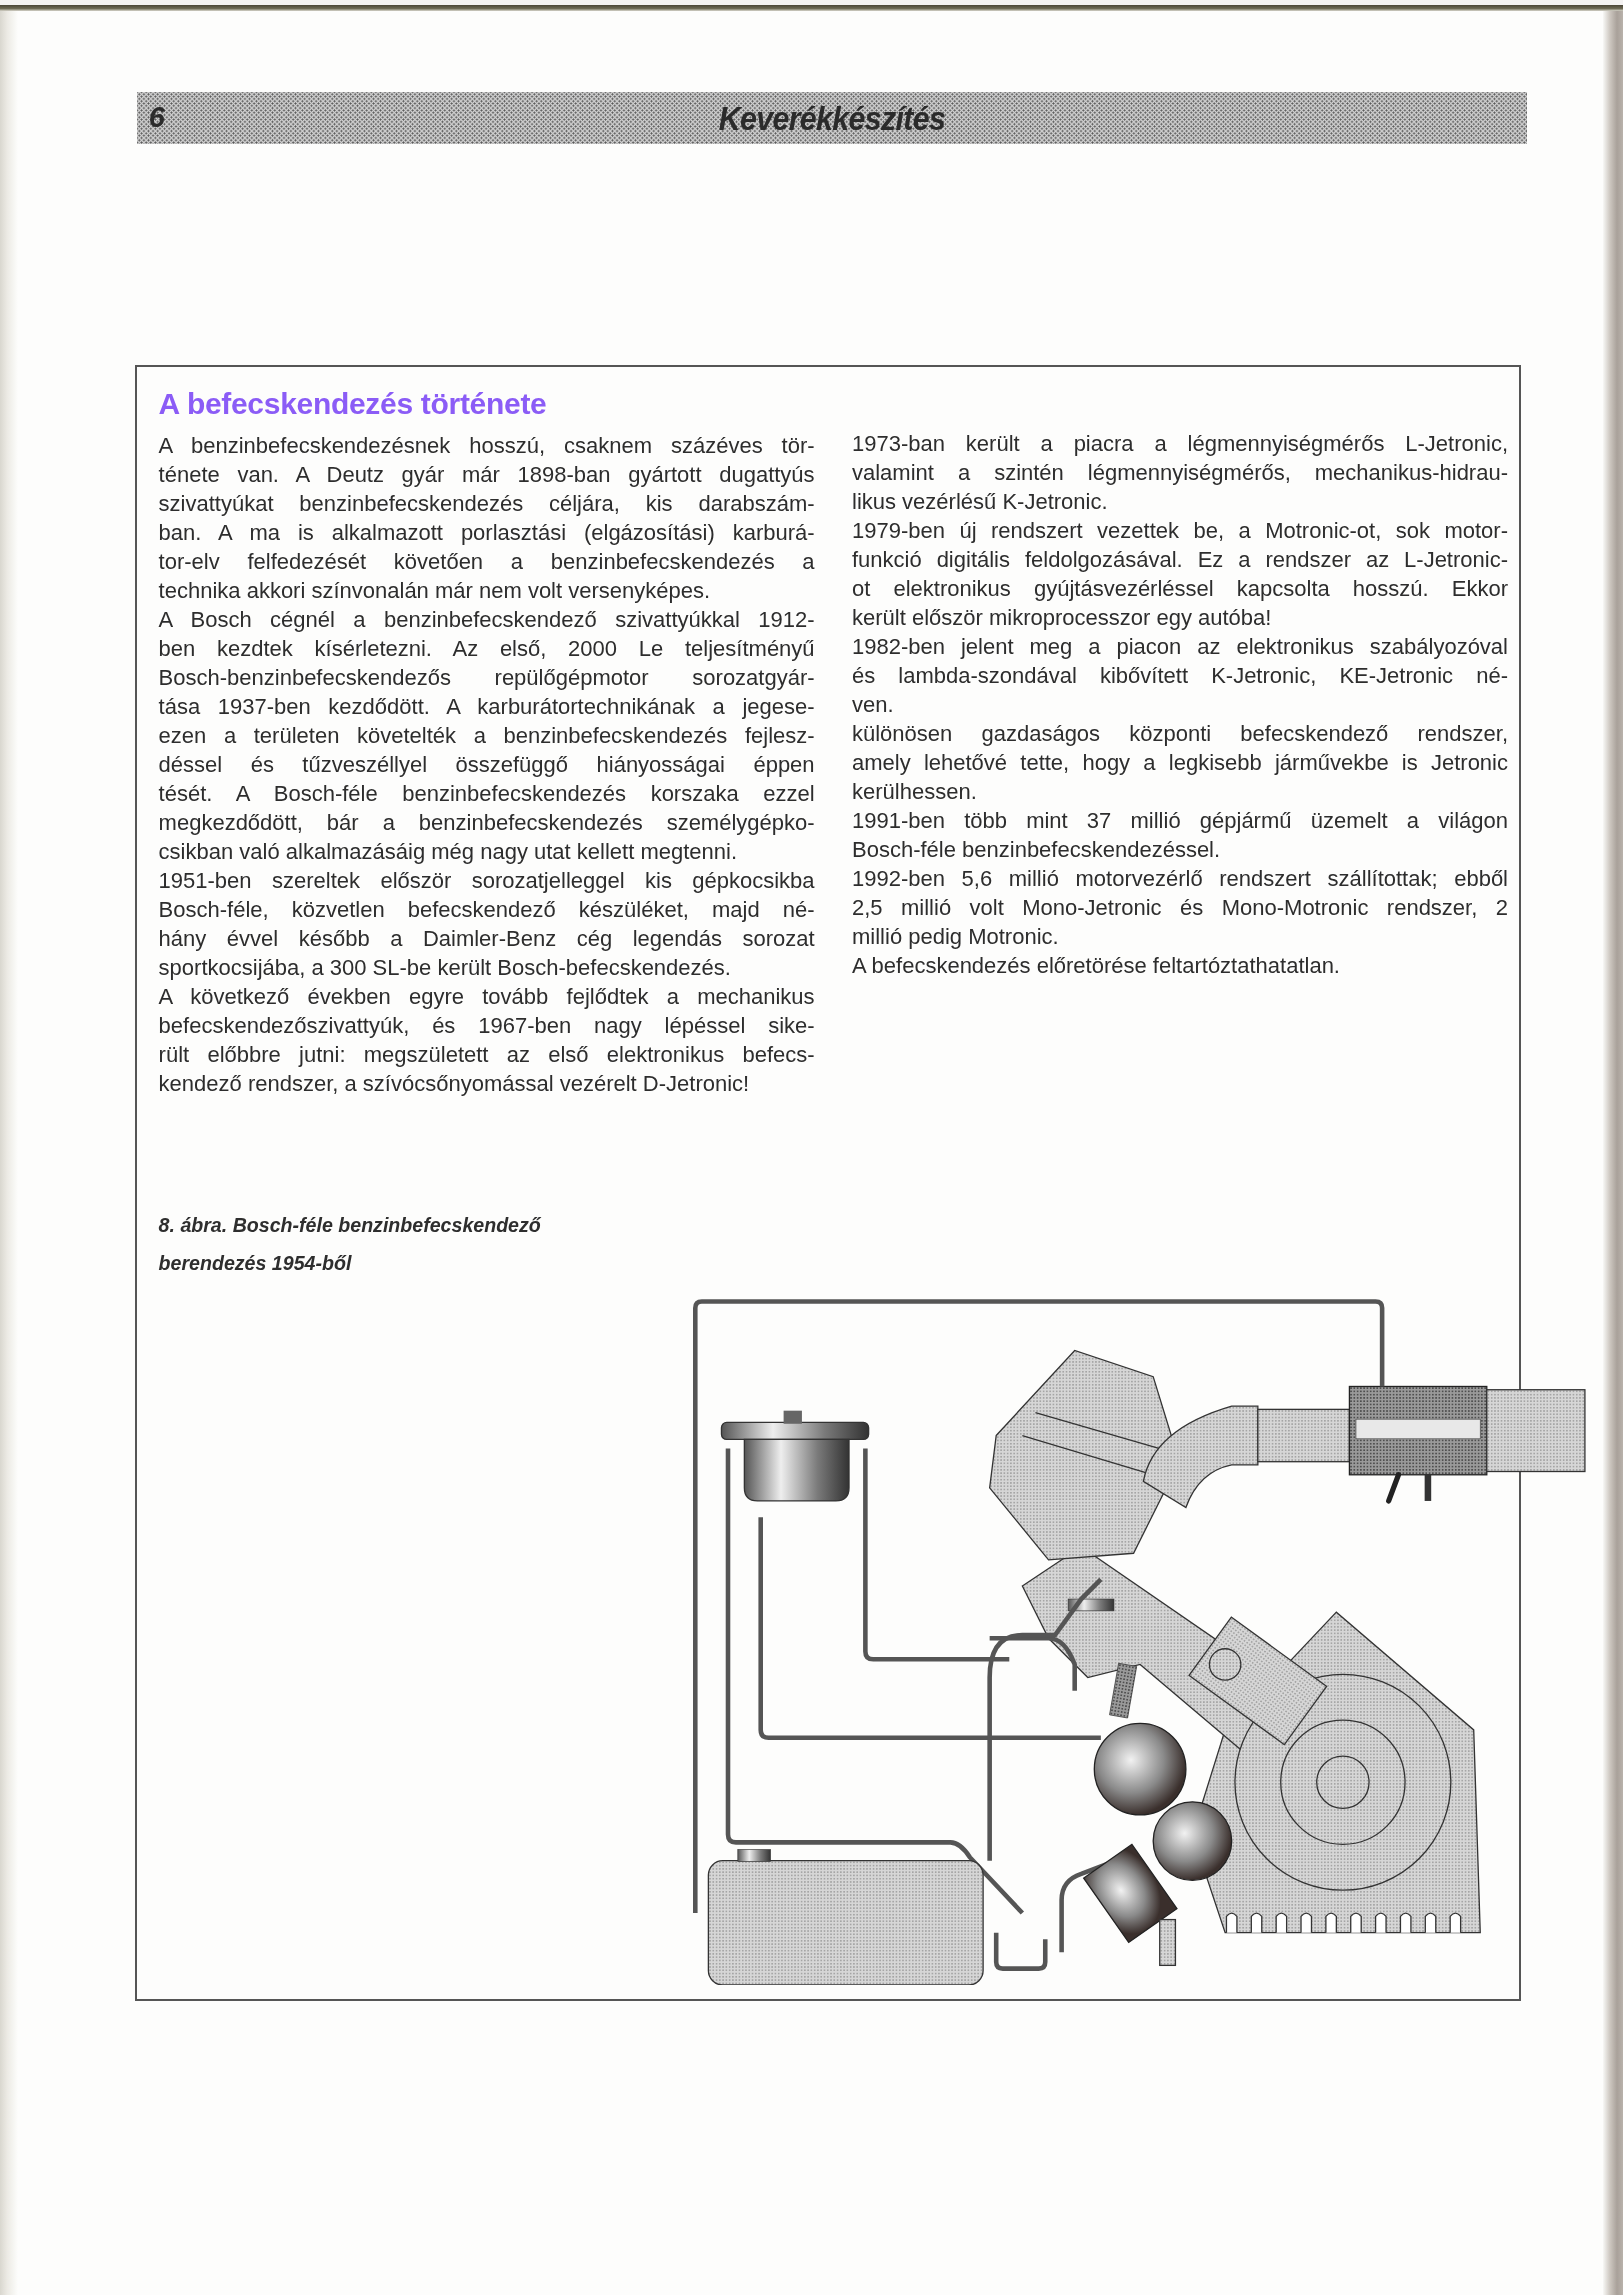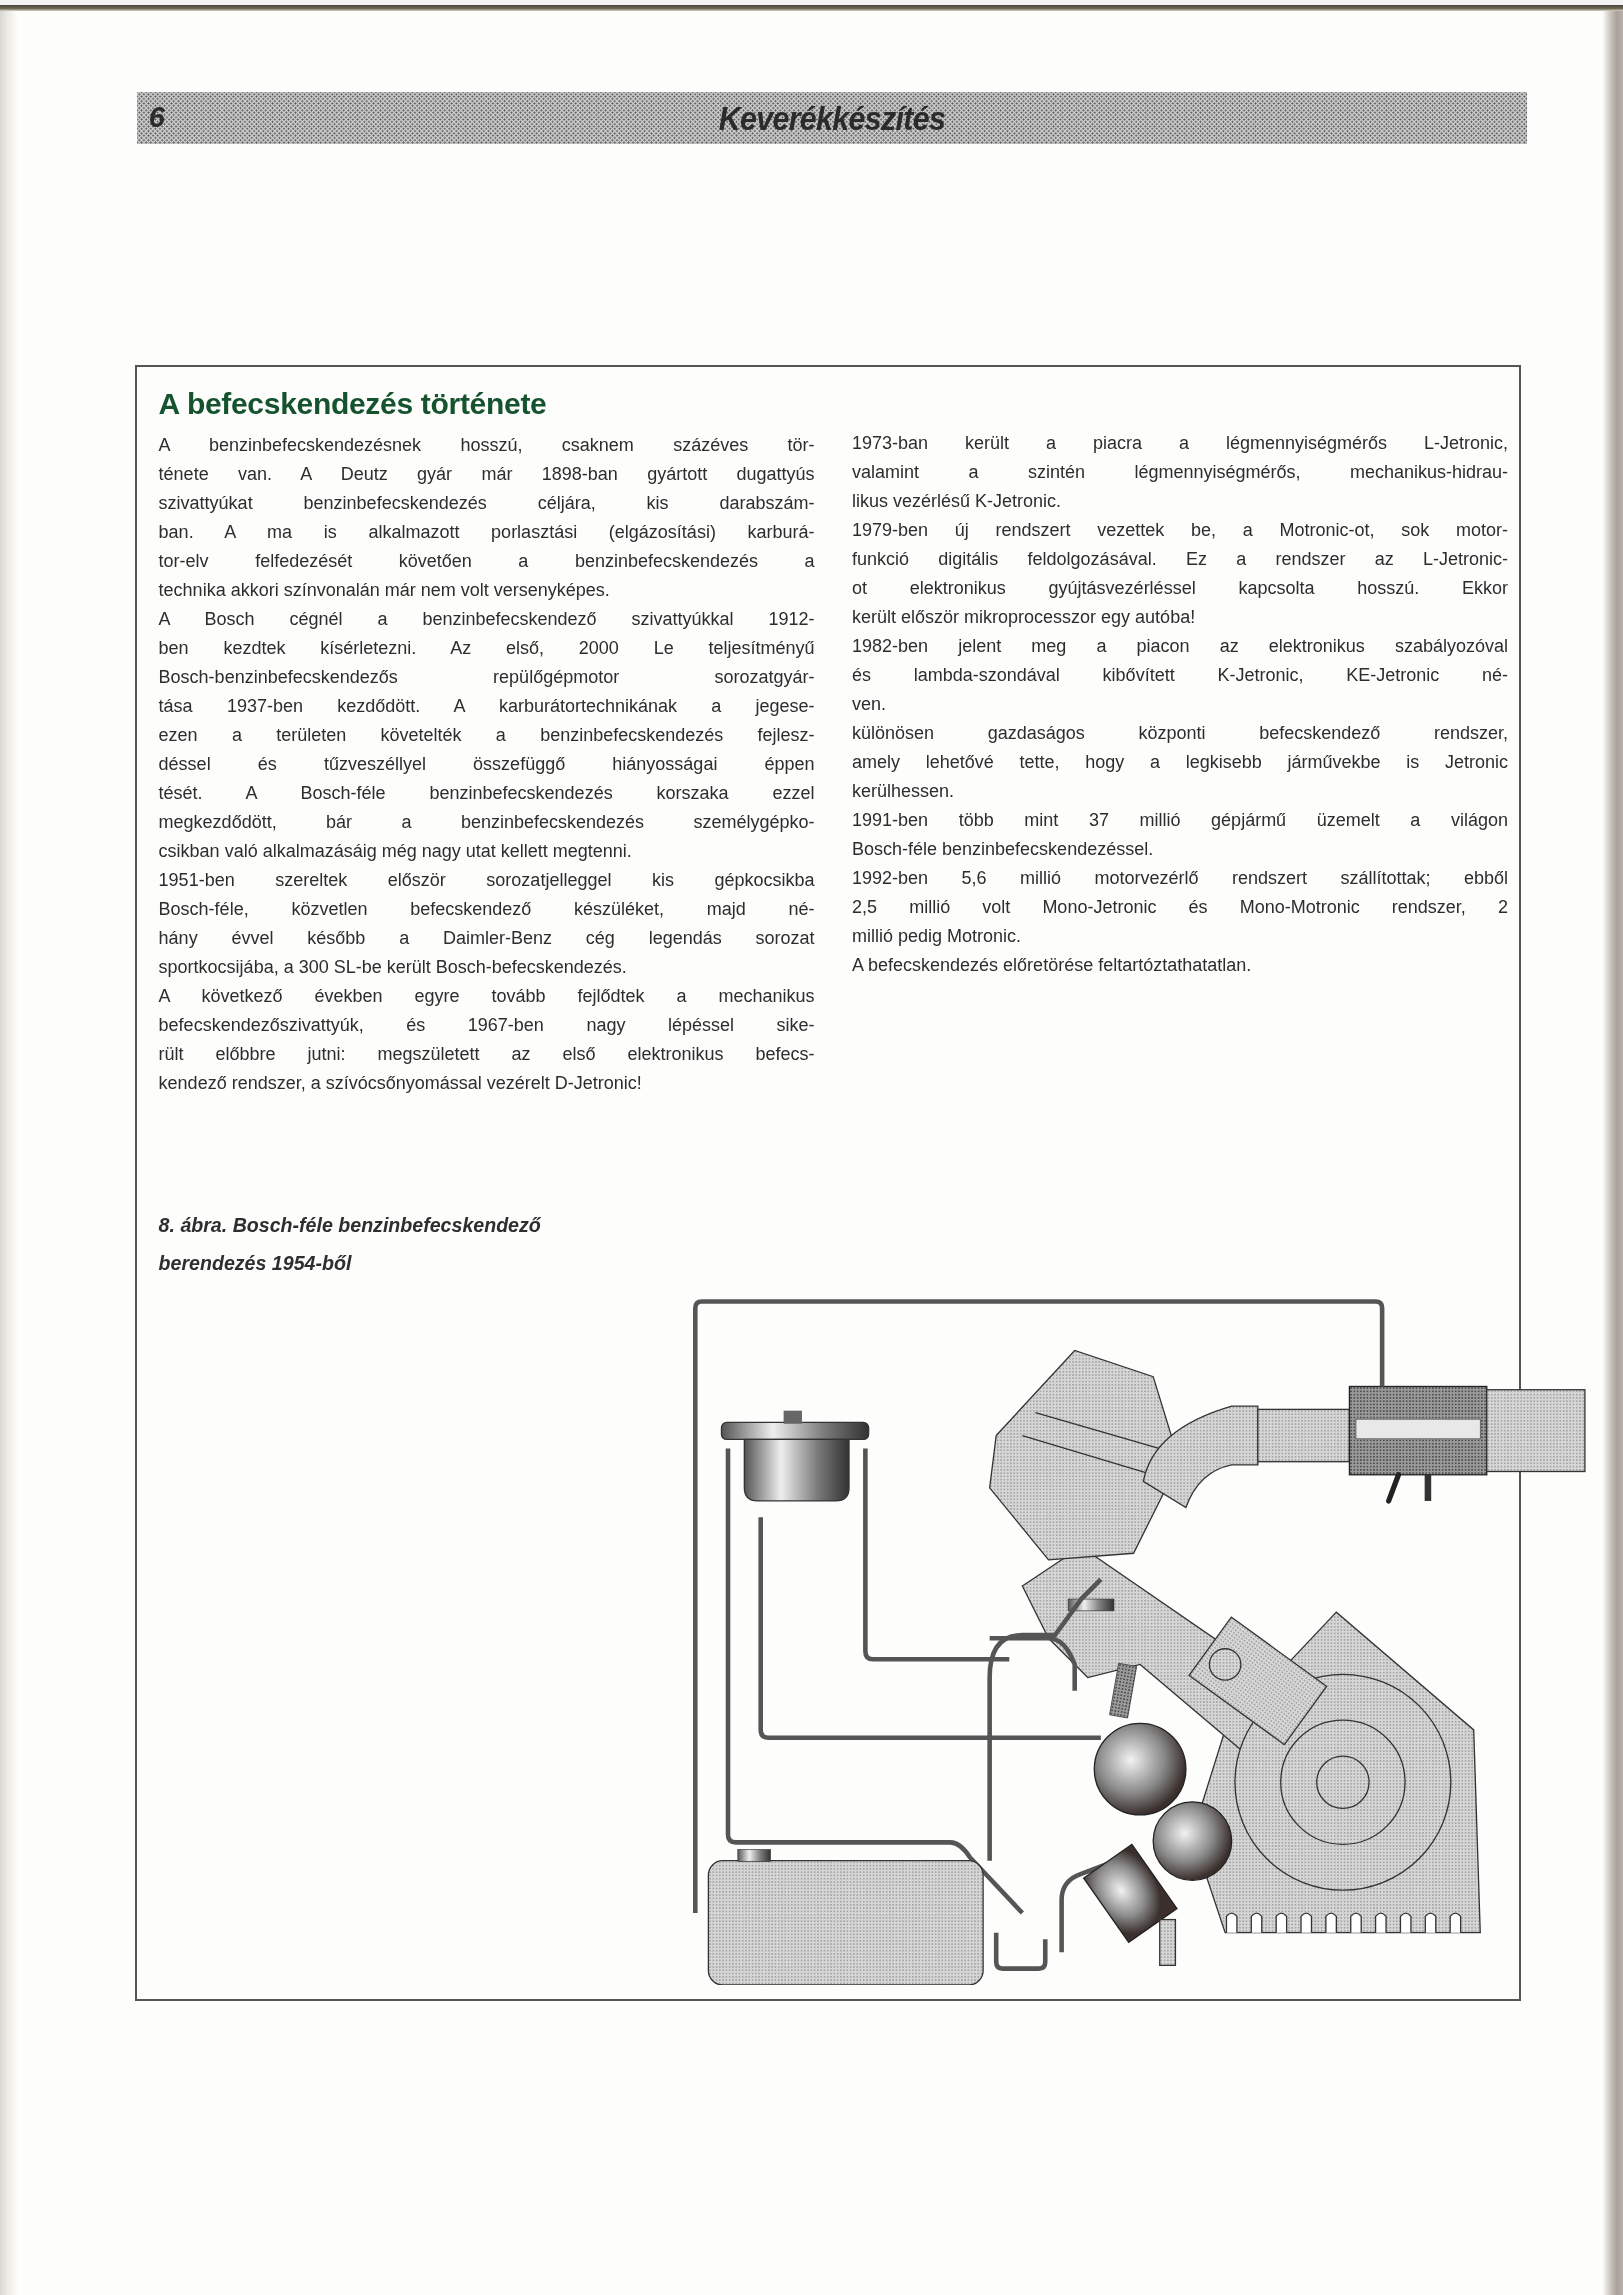--- a/index.html
+++ b/index.html
@@ -37,26 +37,26 @@
     letter-spacing: -0.7px; transform: scaleX(0.92);
   }
 
   
   .frame {
     position: absolute; left: 135px; top: 365px; width: 1386px; height: 1636px;
     border: 2px solid #555; box-sizing: border-box;
   }
   .section-title {
     position: absolute; left: 21.6px; top: 19.6px;
-    font-size: 30px; font-weight: bold; color: #14532d; letter-spacing: -0.3px;
+    font-size: 30px; font-weight: bold; color: #8b5cf6; letter-spacing: -0.3px;
     white-space: nowrap;
   }
   .col {
     position: absolute; width: 656px;
-    font-size: 18px; line-height: 29px; color: #2d2d2d;
+    font-size: 22px; line-height: 29px; color: #2d2d2d;
   }
   .col-left { left: 21.6px; top: 64px; }
   .col-right { left: 715px; top: 62px; }
   .col p { margin: 0; white-space: nowrap; text-align: justify; text-align-last: justify; }
   .col p.last { text-align-last: left; }
 
   .caption {
     position: absolute; left: 21.6px; top: 833px;
     font-size: 19.6px; line-height: 26px; font-style: italic; font-weight: bold; color: #2e2e2e;
   }

